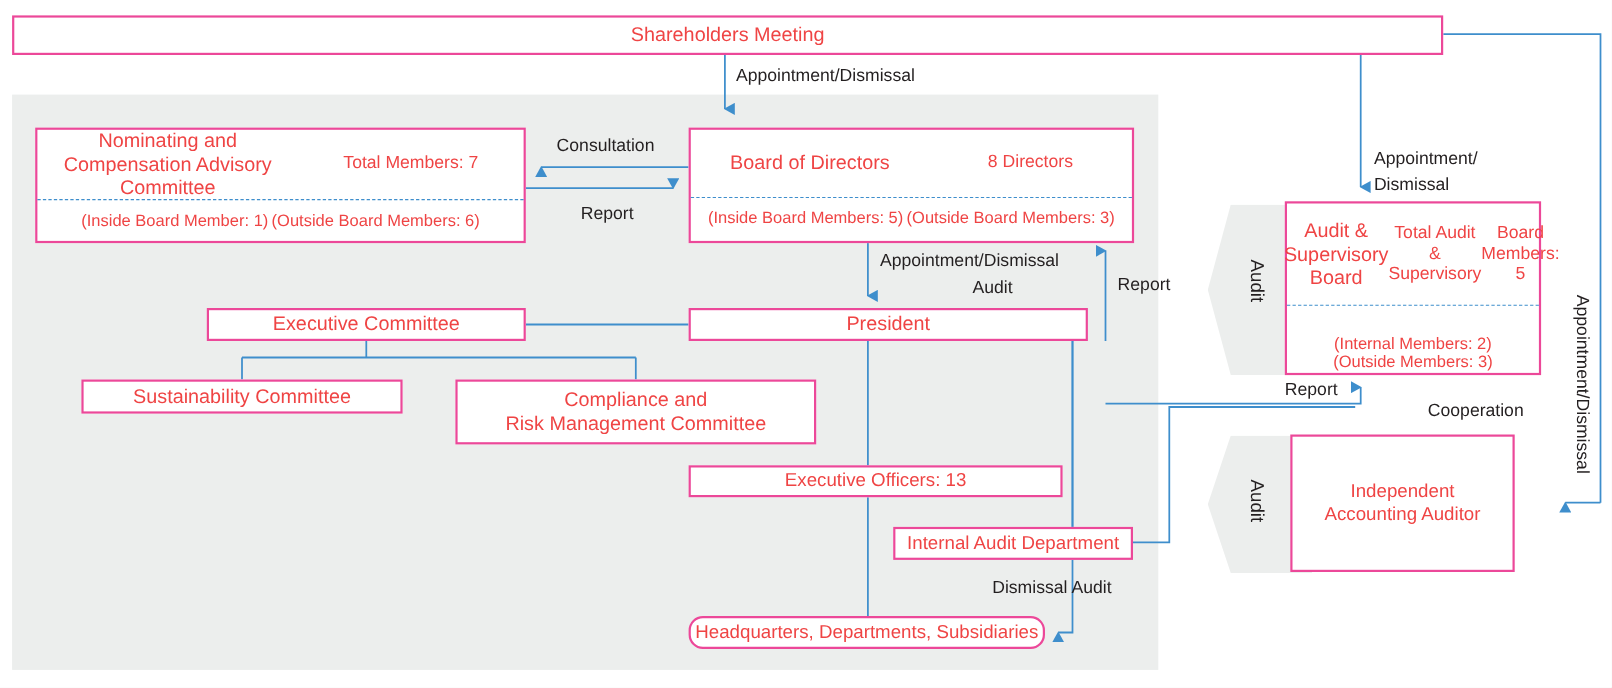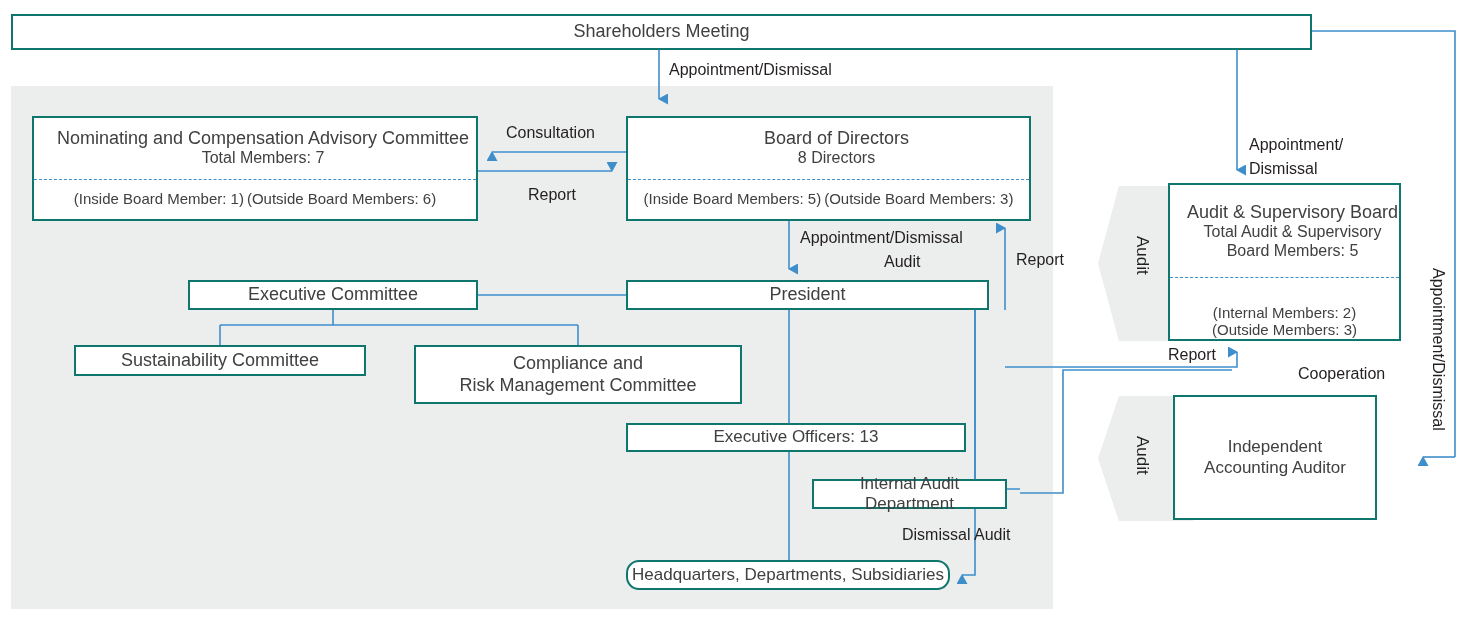--- a/index.html
+++ b/index.html
@@ -27,33 +27,33 @@
     pointer-events: none;
   }
   .gray-panel {
     position: absolute;
     background: #eceeed;
   }
   .box {
     position: absolute;
     box-sizing: border-box;
     background: #ffffff;
-    border: 2px solid #0f766e;
+    border: 2px solid #ec4899;
     display: flex;
     flex-direction: column;
     align-items: center;
     justify-content: center;
-    color: #404040;
+    color: #ef4444;
     text-align: center;
     line-height: 1.18;
   }
   .box .ln { display: block; width: 100%; }
   .box-top {
     display: flex;
-    flex-direction: column;
+    flex-direction: row;
     align-items: center;
     justify-content: center;
     width: 100%;
     padding-left: 16px;
   }
   .box-bottom {
     display: flex;
     flex-direction: column;
     align-items: center;
     justify-content: center;
@@ -217,21 +217,21 @@
 
   <div class="box f18" style="left:414px; top:345px; width:328px; height:59px;">
     <span class="ln">Compliance and</span>
     <span class="ln">Risk Management Committee</span>
   </div>
 
   <div class="box f17" style="left:626px; top:423px; width:340px; height:29px;">
     <span class="ln">Executive Officers: 13</span>
   </div>
 
-  <div class="box f17" style="left:812px; top:479px; width:195px; height:30px;">
+  <div class="box f17" style="left:812px; top:479px; width:218px; height:30px;">
     <span class="ln">Internal Audit Department</span>
   </div>
 
   <div class="box f17" style="left:626px; top:560px; width:324px; height:30px;border-radius:13px;">
     <span class="ln">Headquarters, Departments, Subsidiaries</span>
   </div>
 
   <div class="box f17" style="left:1173px; top:395px; width:204px; height:125px;">
     <span class="ln">Independent</span>
     <span class="ln">Accounting Auditor</span>

